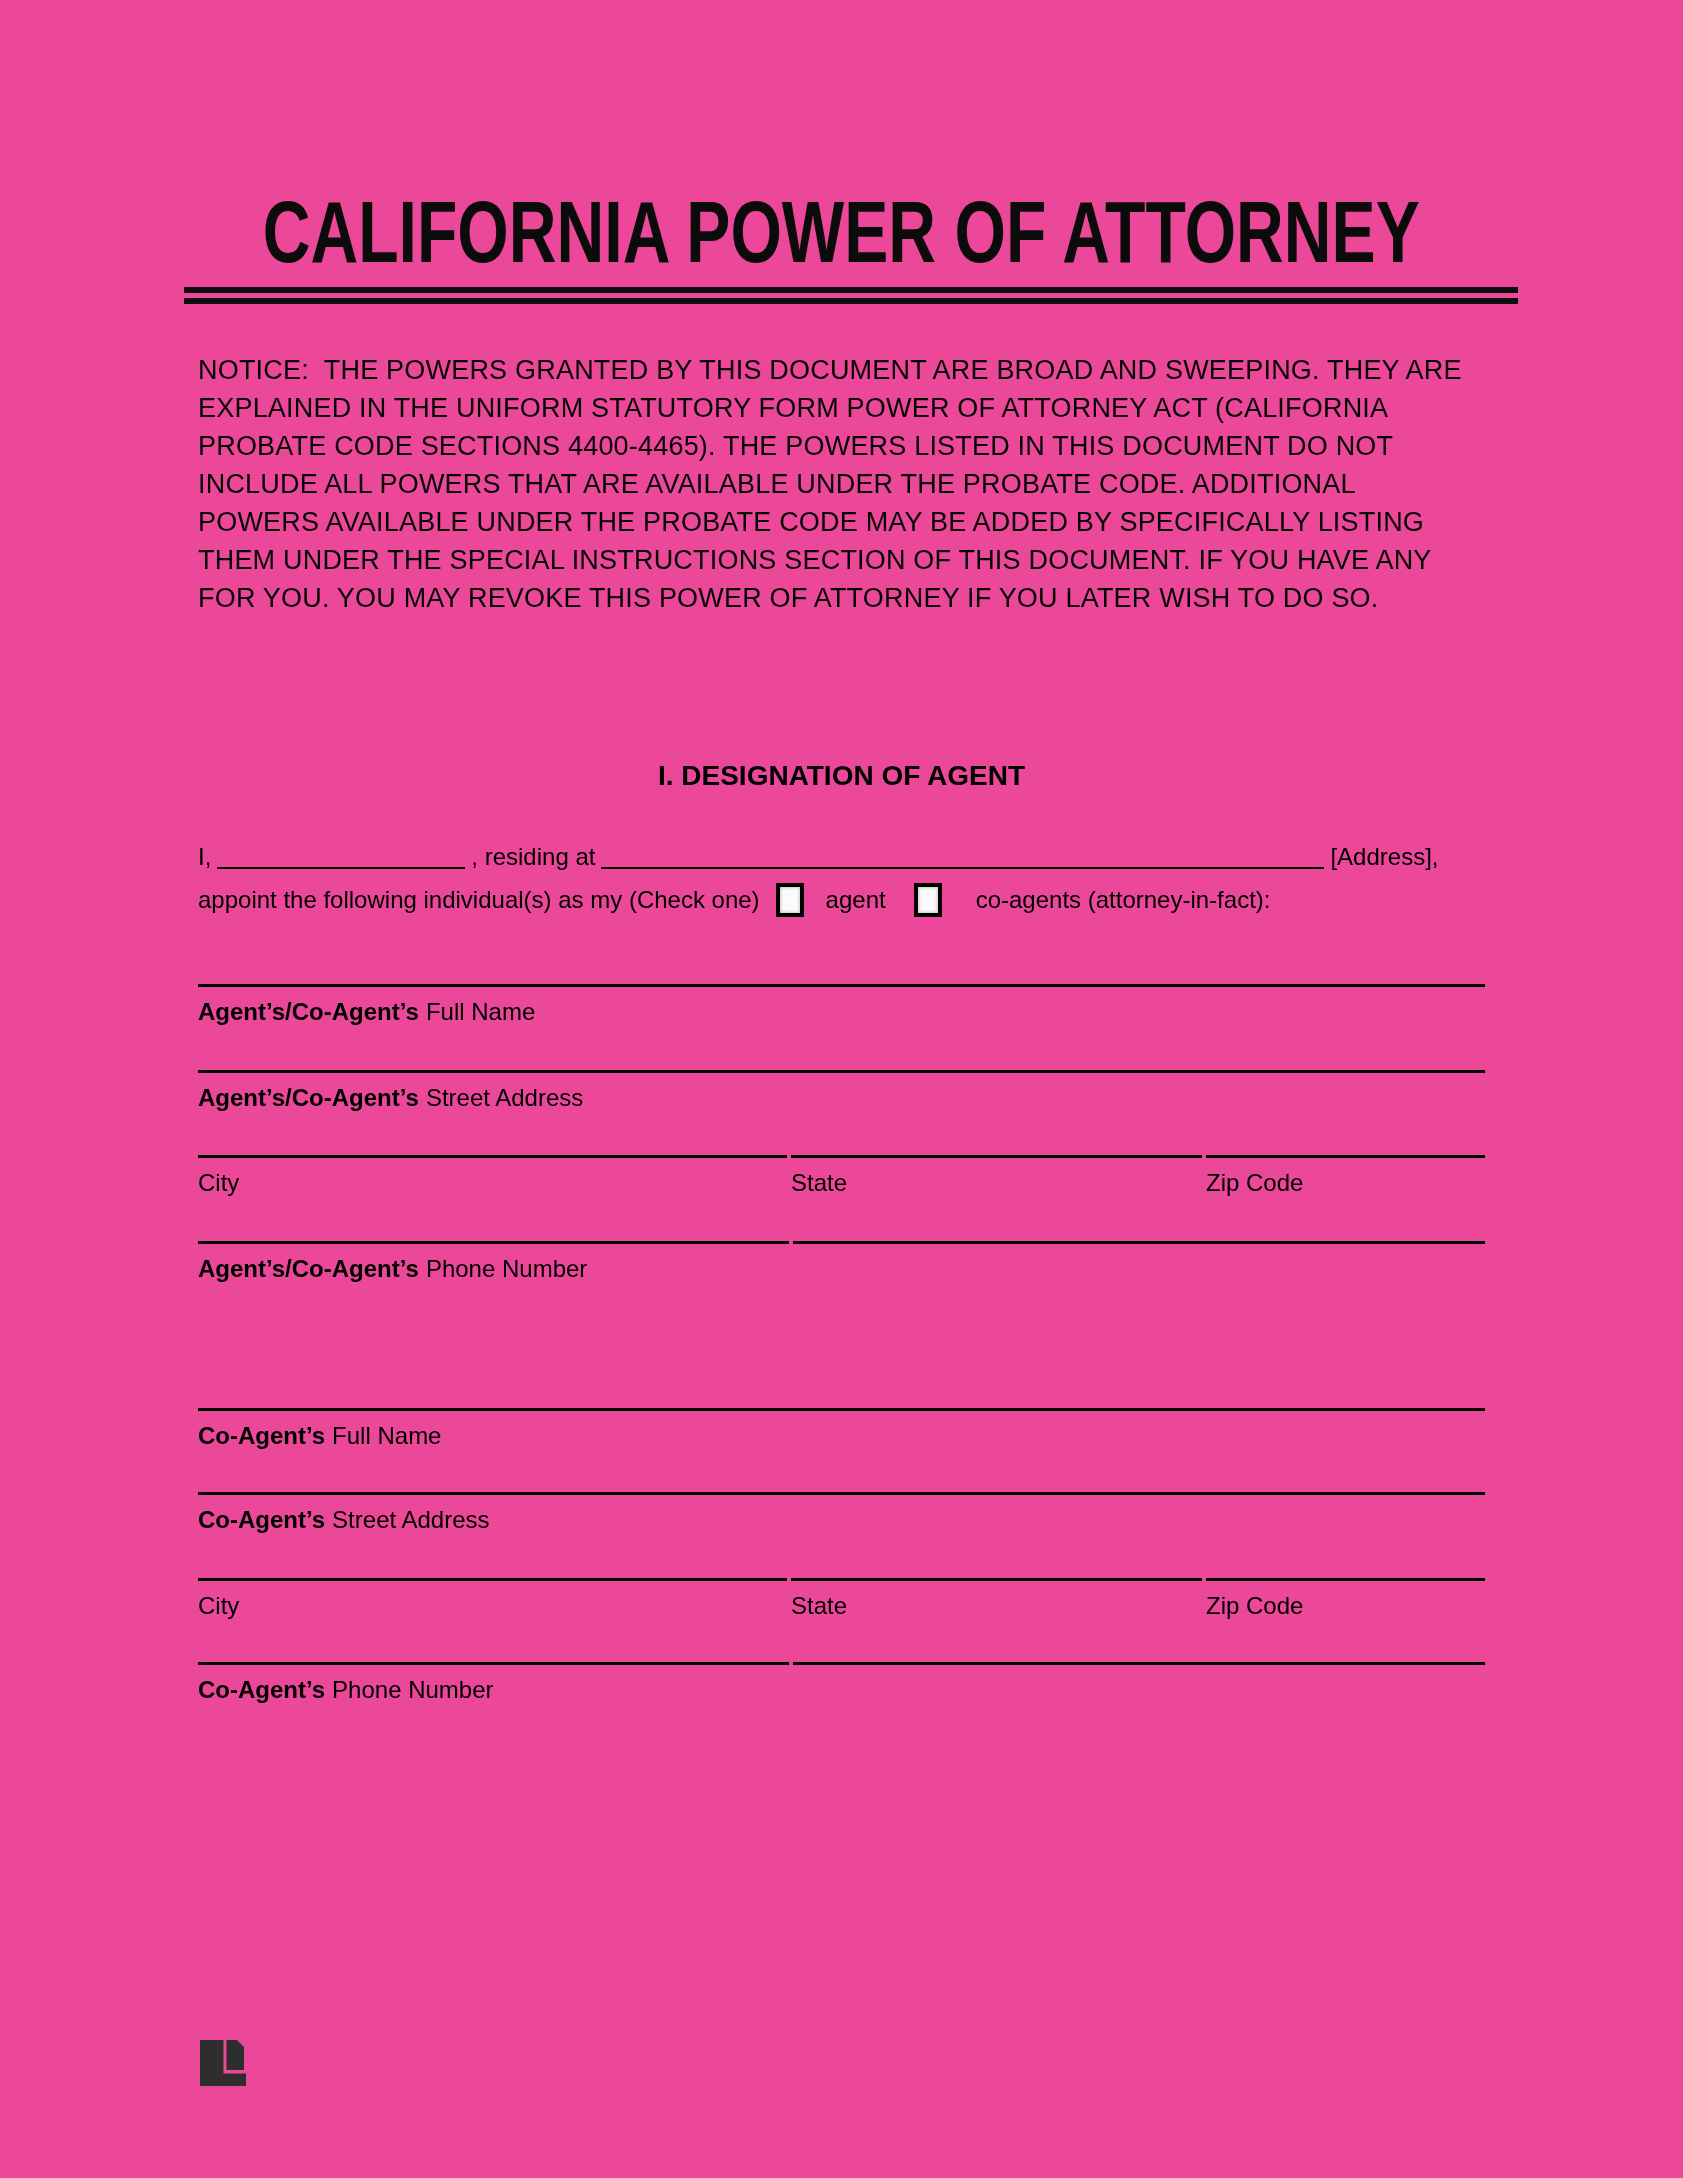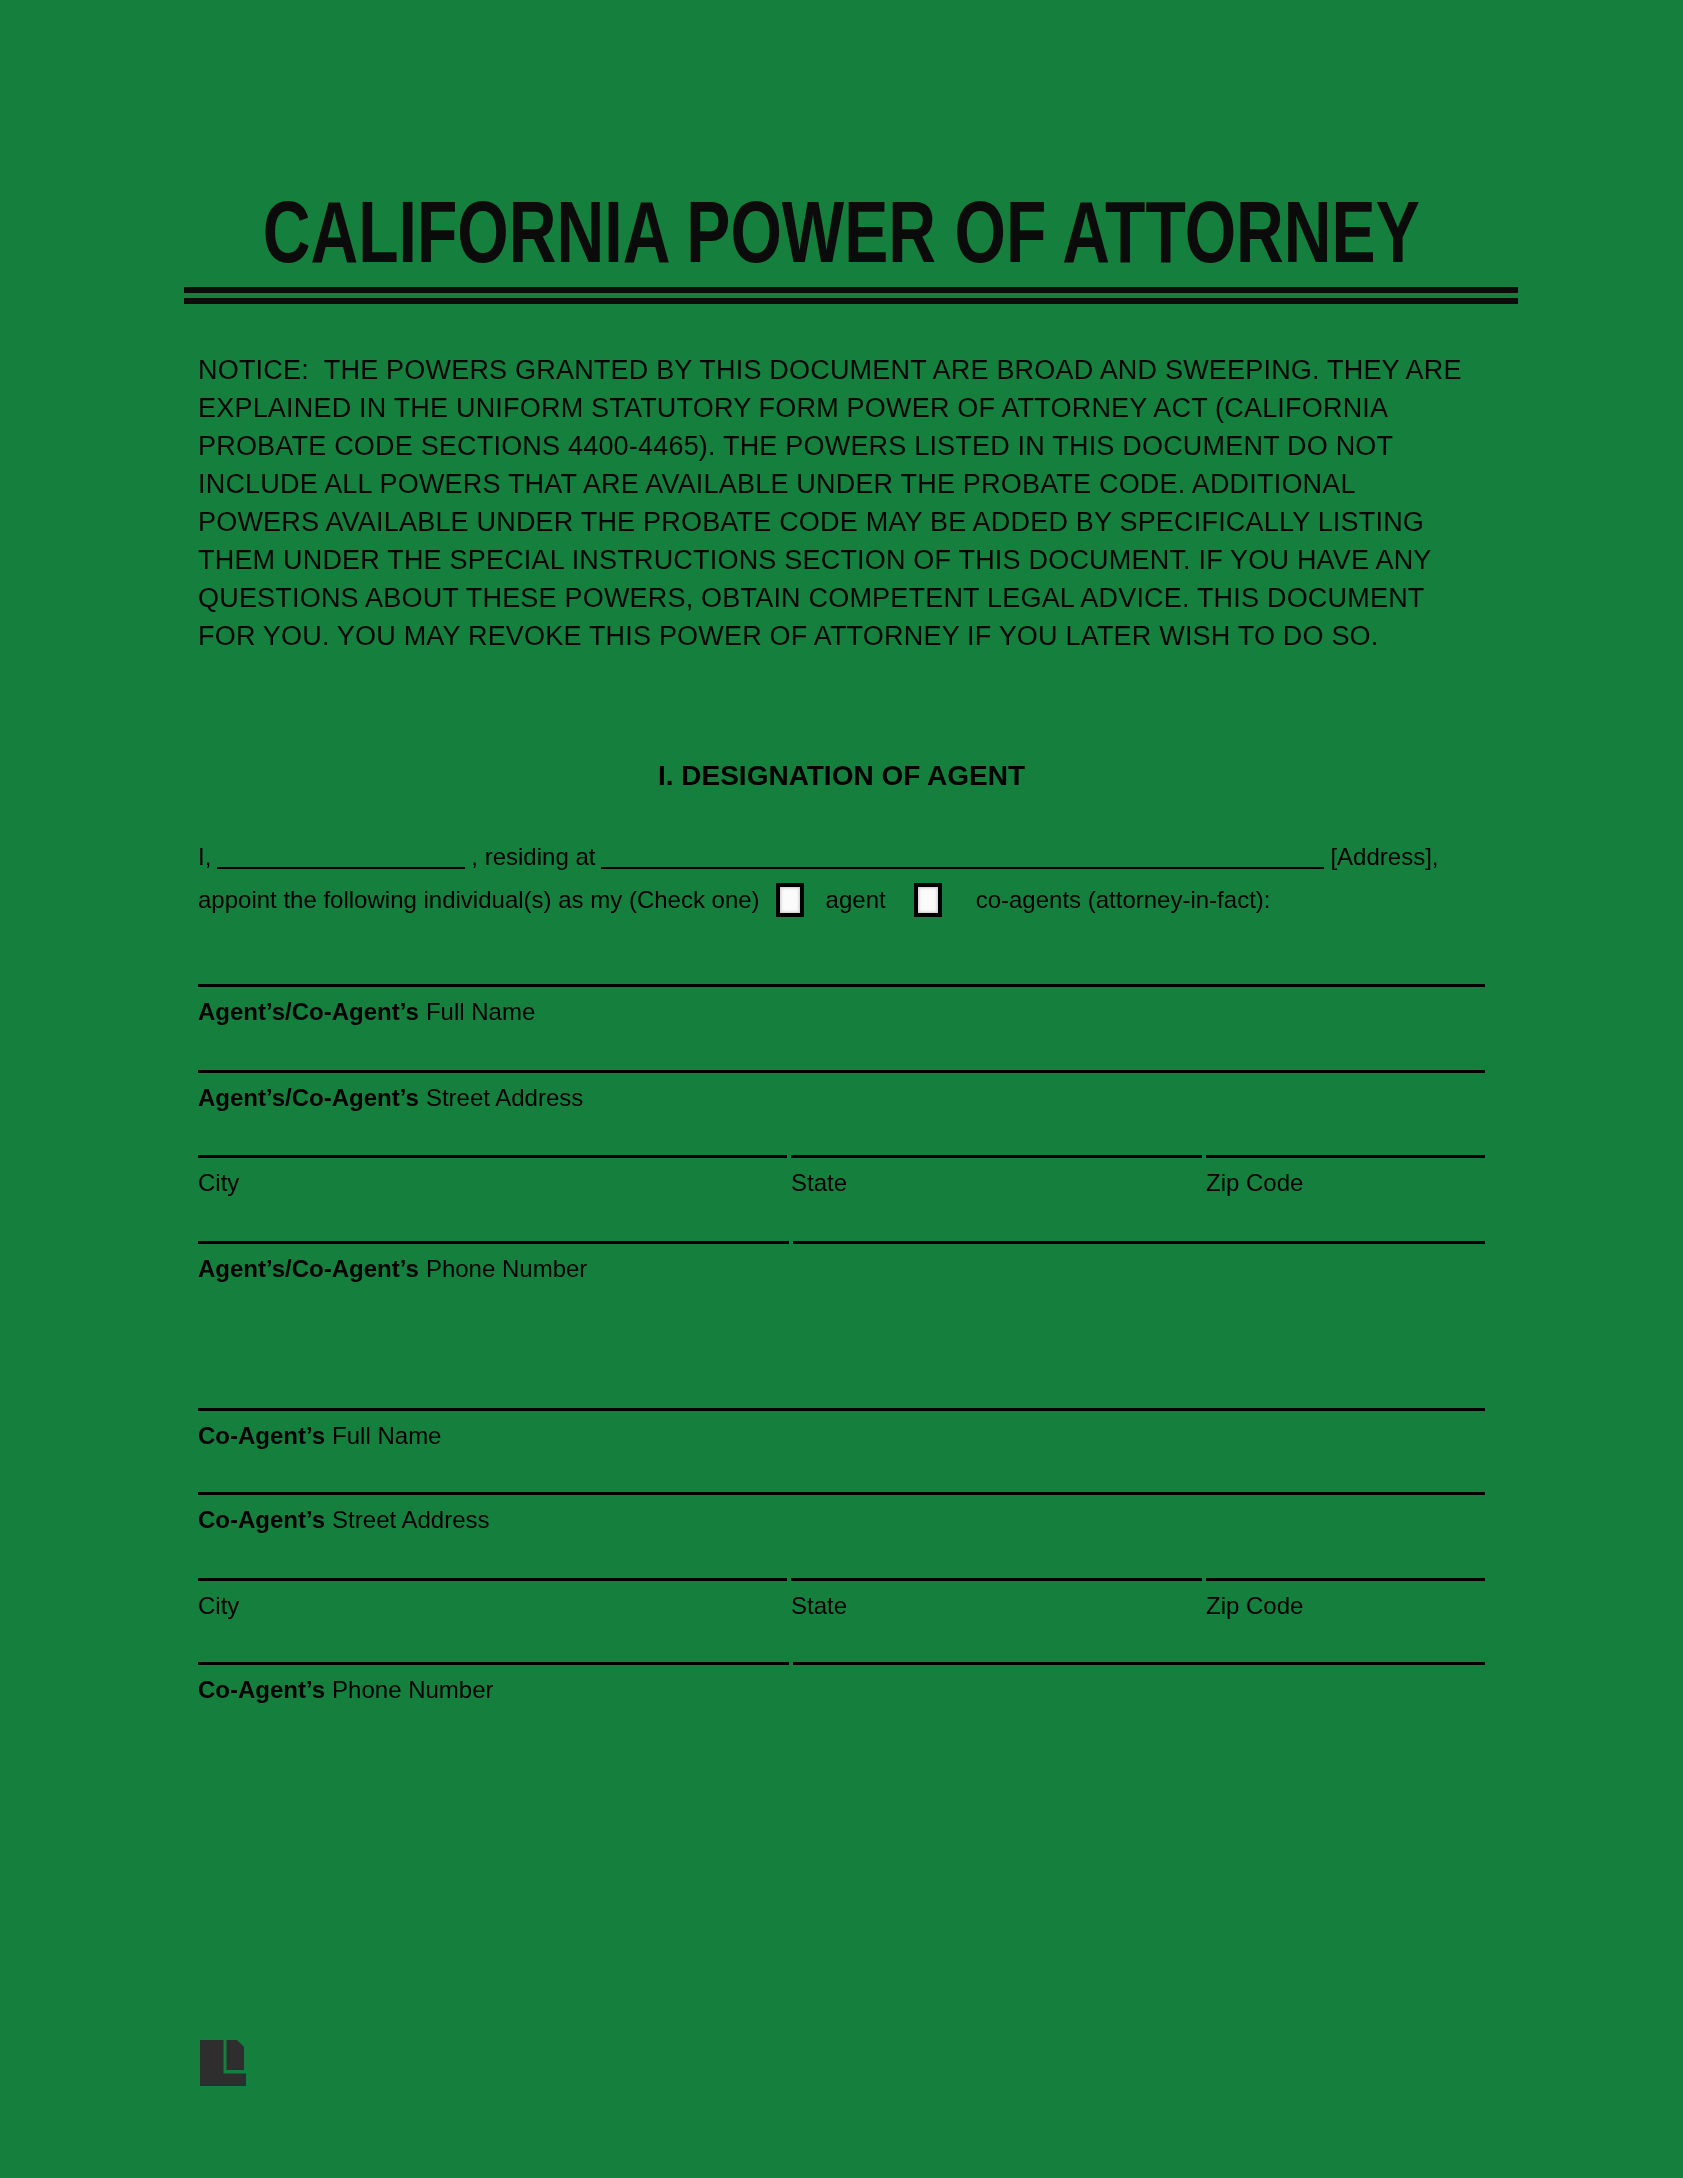--- a/index.html
+++ b/index.html
@@ -1,17 +1,17 @@
 <!DOCTYPE html>
 <html><head>
 <meta charset="utf-8">
 <style>
   html,body{margin:0;padding:0;background:#e8e8e8;}
   .page{
-    position:relative;width:1683px;height:2178px;background:#15803d;
+    position:relative;width:1683px;height:2178px;background:#ec4899;
     color:#000;font-family:"Liberation Sans",sans-serif;overflow:hidden;margin:0 auto;
   }
   
   .title-wrap{position:absolute;top:184px;left:0;width:1683px;text-align:center;}
   .doc-title{display:inline-block;font-size:87px;font-weight:700;line-height:1.1;
     white-space:nowrap;transform:scaleX(0.76);transform-origin:50% 50%;color:#0b0b0b;}
   .title-rule{position:absolute;left:184px;top:287px;width:1334px;height:17px;
     border-top:6px solid #0c0c0c;border-bottom:6px solid #0c0c0c;box-sizing:border-box;}
   
   .notice{position:absolute;left:198px;top:351px;font-size:27px;line-height:38px;
@@ -63,21 +63,20 @@
   </div>
   <div class="title-rule"></div>
 
   <div class="notice">
     <div class="nline">NOTICE:  THE POWERS GRANTED BY THIS DOCUMENT ARE BROAD AND SWEEPING. THEY ARE</div>
     <div class="nline">EXPLAINED IN THE UNIFORM STATUTORY FORM POWER OF ATTORNEY ACT (CALIFORNIA</div>
     <div class="nline">PROBATE CODE SECTIONS 4400-4465). THE POWERS LISTED IN THIS DOCUMENT DO NOT</div>
     <div class="nline">INCLUDE ALL POWERS THAT ARE AVAILABLE UNDER THE PROBATE CODE. ADDITIONAL</div>
     <div class="nline">POWERS AVAILABLE UNDER THE PROBATE CODE MAY BE ADDED BY SPECIFICALLY LISTING</div>
     <div class="nline">THEM UNDER THE SPECIAL INSTRUCTIONS SECTION OF THIS DOCUMENT. IF YOU HAVE ANY</div>
-    <div class="nline">QUESTIONS ABOUT THESE POWERS, OBTAIN COMPETENT LEGAL ADVICE. THIS DOCUMENT</div>
     <div class="nline">FOR YOU. YOU MAY REVOKE THIS POWER OF ATTORNEY IF YOU LATER WISH TO DO SO.</div>
   </div>
 
   <div class="sec-heading">I. DESIGNATION OF AGENT</div>
 
   <div class="intro">
     <div class="iline1"><span>I,</span><span class="blank blank-name"></span><span>, residing at</span><span class="blank blank-address"></span><span>[Address],</span></div>
     <div class="iline2">
       <span>appoint the following individual(s) as my (Check one)</span>
       <span class="checkbox cb1"></span>

